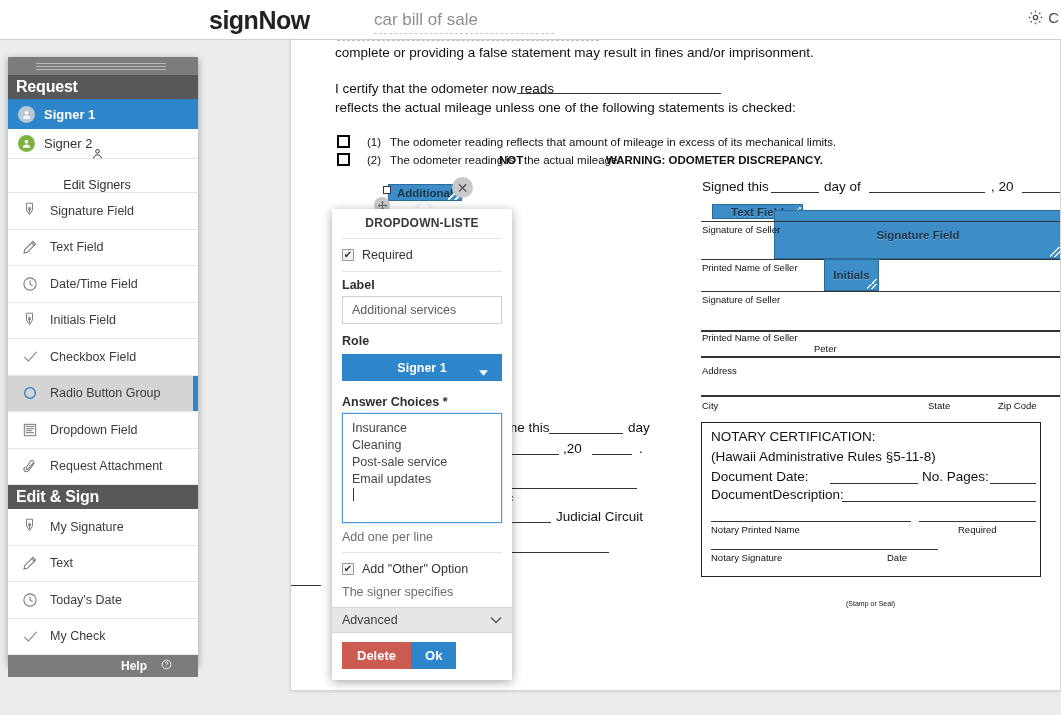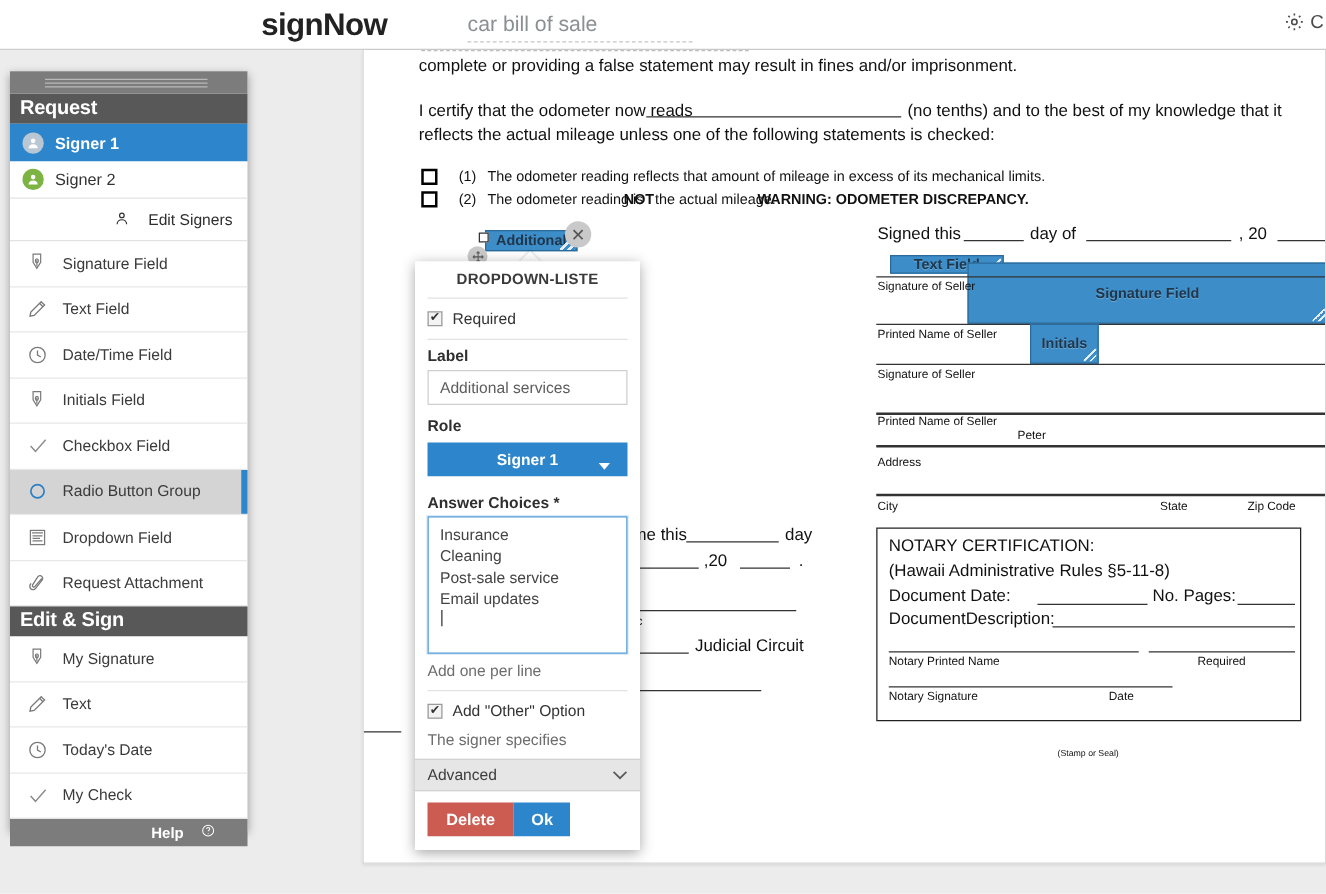--- a/index.html
+++ b/index.html
@@ -93,21 +93,21 @@
   }
   .signer-row.active { background:#2d86cb; color:#fff; font-weight:bold; border-bottom:none; }
   .avatar {
     width:17px; height:17px; border-radius:50%; margin-right:9px;
     display:flex; align-items:center; justify-content:center; flex:0 0 auto;
   }
   .avatar svg { display:block; }
   #edit-signers {
     height:34px; display:flex; align-items:center; justify-content:flex-end;
     padding-right:12px; gap:15px; font-size:12.5px; color:#2e2e2e;
-    border-bottom:1px solid #e3e3e3; cursor:pointer;
+    border-bottom:1px solid #e3e3e3; cursor:pointer;flex-direction:column;
   }
   .tool-row {
     display:flex; align-items:center; height:36.5px; padding-left:14px;
     border-bottom:1px solid #e8e8e8; font-size:12.5px; color:#3b3b3b;
     cursor:pointer; position:relative;
   }
   .tool-row .ti { width:28px; flex:0 0 28px; display:flex; align-items:center; }
   .tool-row.selected { background:#d4d4d4; }
   .tool-row.selected:after {
     content:""; position:absolute; right:0; top:0; width:5px; height:100%;
@@ -231,21 +231,20 @@
 
 <div id="page">
   <div id="page-inner">
 
     <div style="position:absolute;left:46px;top:0px;width:262px;border-bottom:1px dashed #bdbdbd;"></div>
 
     <div class="dtxt d14" style="left:44px;top:5px;">complete or providing a false statement may result in fines and/or imprisonment.</div>
 
     <div class="dtxt d14" style="left:44px;top:41px;">I certify that the odometer now reads</div>
     <div class="dline" style="left:226px;top:53px;width:204px;"></div>
-    <div class="dtxt d14" style="left:435px;top:41px;">(no tenths) and to the best of my knowledge that it</div>
     <div class="dtxt d14" style="left:44px;top:60px;">reflects the actual mileage unless one of the following statements is checked:</div>
 
     <div class="chk" style="left:46px;top:95px;"></div>
     <div class="dtxt d12" style="left:76px;top:96px;">(1)</div>
     <div class="dtxt d12" style="left:99px;top:96px;">The odometer reading reflects that amount of mileage in excess of its mechanical limits.</div>
 
     <div class="chk" style="left:46px;top:113px;"></div>
     <div class="dtxt d12" style="left:76px;top:114px;">(2)</div>
     <div class="dtxt d12" style="left:99px;top:114px;">The odometer reading is</div>
     <div class="dtxt d12 b" style="left:208px;top:114px;">NOT</div>

